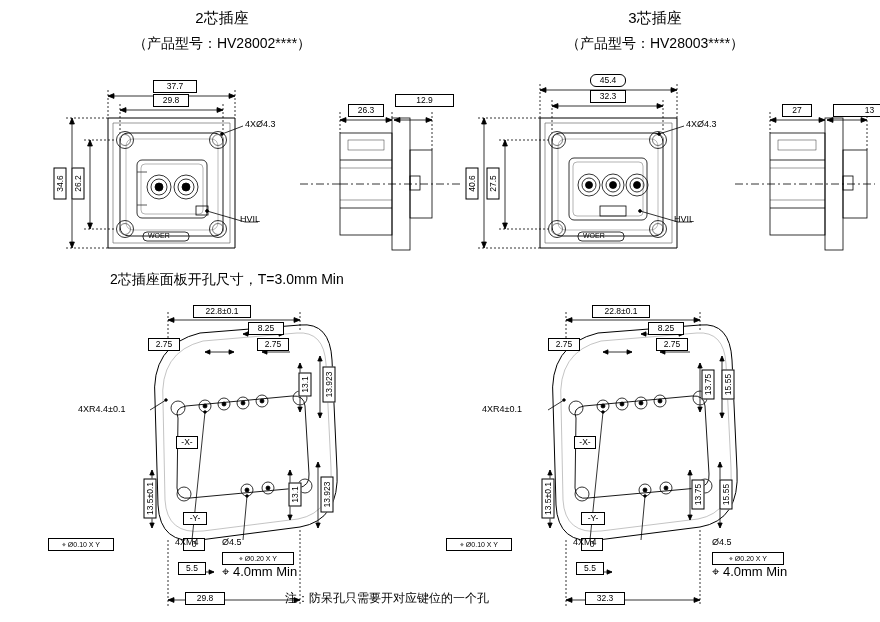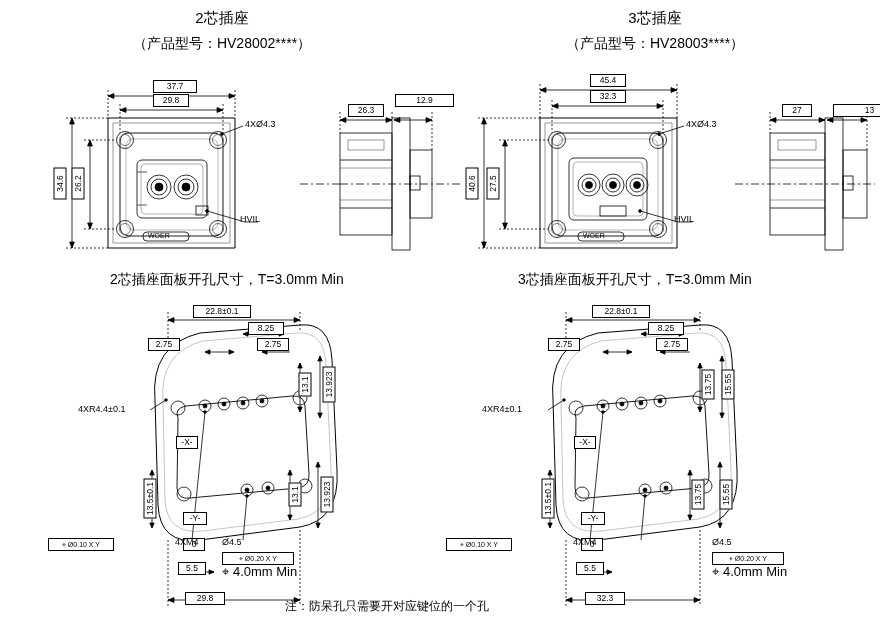--- a/index.html
+++ b/index.html
@@ -26,23 +26,22 @@
 
 <div class="sheet">
 
   <div class="t title ctr" style="left:222px;top:10px;">2芯插座</div>
   <div class="t sub ctr" style="left:222px;top:36px;">（产品型号：HV28002****）</div>
 
   <div class="t title ctr" style="left:655px;top:10px;">3芯插座</div>
   <div class="t sub ctr" style="left:655px;top:36px;">（产品型号：HV28003****）</div>
 
   <div class="t sub" style="left:110px;top:272px;text-align:right;">2芯插座面板开孔尺寸，T=3.0mm Min</div>
-  <div class="t sub" style="left:518px;top:272px;">3芯插座面板开孔尺寸，T=3.0mm Min</div>
-
-  <div class="t note" style="left:285px;top:592px;margin-top:8px;">注：防呆孔只需要开对应键位的一个孔</div>
+
+  <div class="t note" style="left:285px;top:592px;">注：防呆孔只需要开对应键位的一个孔</div>
 
   <svg width="880" height="622" viewBox="0 0 880 622">
     <g stroke="#000" fill="none" stroke-width="0.8">
 
       <path d="M108 118 L108 248 L235 248 L235 118 Z" stroke="#000" stroke-width="1"></path>
       <path d="M113 123 L113 243 L230 243 L230 123 Z" stroke="#555" stroke-width="0.6"></path>
 
       <path d="M128 133 Q120 133 120 143 L120 226 Q120 236 130 236 L214 236 Q223 236 223 227 L223 143 Q223 133 213 133 Z" stroke="#000" stroke-width="0.9"></path>
       <path d="M133 139 Q126 139 126 147 L126 222 Q126 230 134 230 L210 230 Q218 230 218 222 L218 147 Q218 139 211 139 Z" stroke="#777" stroke-width="0.5"></path>
 
@@ -337,21 +336,21 @@
   <div class="dimbox" style="left:153px;top:80px;width:44px;">37.7</div>
   <div class="dimbox" style="left:153px;top:94px;width:36px;">29.8</div>
   <div class="dimbox rot" style="left:44px;top:177px;width:32px;">34.6</div>
   <div class="dimbox rot" style="left:62px;top:177px;width:32px;">26.2</div>
   <div class="t dim" style="left:245px;top:120px;">4XØ4.3</div>
   <div class="t dim" style="left:240px;top:215px;">HVIL</div>
   <div class="t dim" style="left:148px;top:232px;font-size:7px;">WOER</div>
   <div class="dimbox" style="left:348px;top:104px;width:36px;">26.3</div>
   <div class="dimbox" style="left:395px;top:94px;width:59px;">12.9</div>
 
-  <div class="dimbox" style="left:590px;top:74px;width:36px;">45.4</div>
+  <div class="dimbox" style="left:590px;top:74px;width:36px;border-radius:6px;">45.4</div>
   <div class="dimbox" style="left:590px;top:90px;width:36px;">32.3</div>
   <div class="dimbox rot" style="left:456px;top:177px;width:32px;">40.6</div>
   <div class="dimbox rot" style="left:477px;top:177px;width:32px;">27.5</div>
   <div class="t dim" style="left:686px;top:120px;">4XØ4.3</div>
   <div class="t dim" style="left:674px;top:215px;">HVIL</div>
   <div class="t dim" style="left:583px;top:232px;font-size:7px;">WOER</div>
   <div class="dimbox" style="left:782px;top:104px;width:30px;text-align:center;">27</div>
   <div class="dimbox" style="left:833px;top:104px;width:48px;padding-left:27px;">13</div>
 
   <div class="dimbox" style="left:193px;top:305px;width:58px;">22.8±0.1</div>

